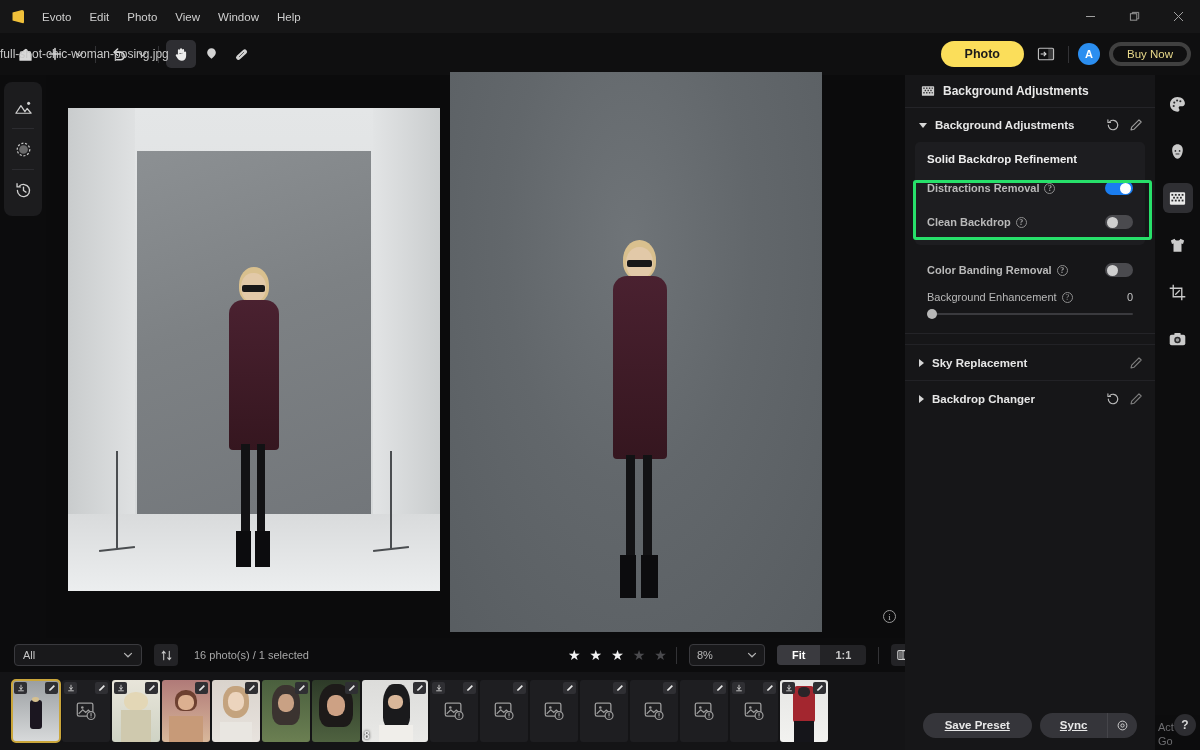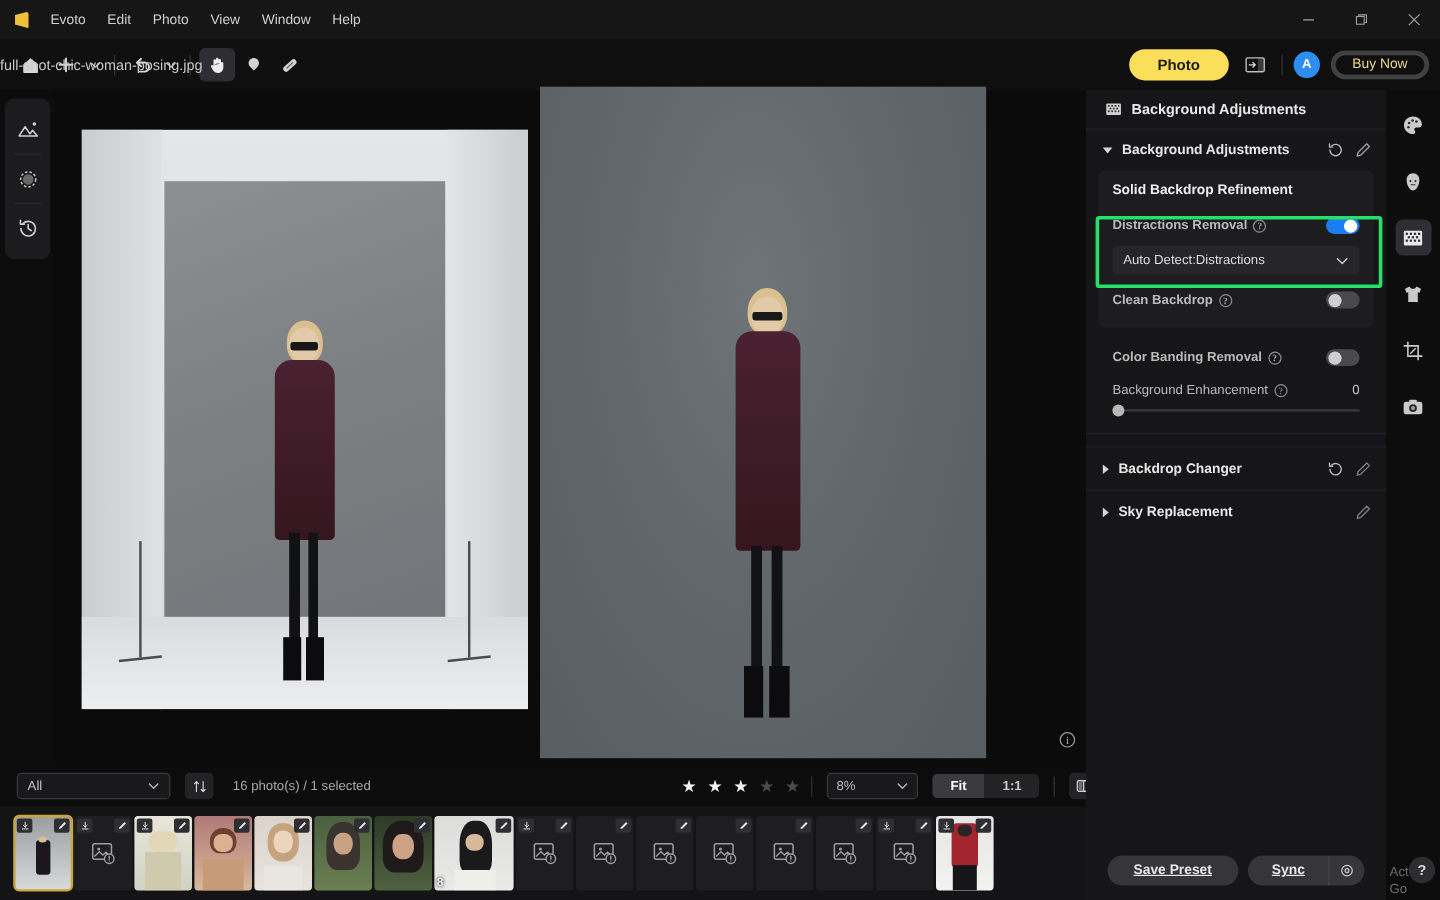--- a/index.html
+++ b/index.html
@@ -810,26 +810,20 @@
       <div class="sub-title">Solid Backdrop Refinement</div>
 
       <div class="row">
         <span>Distractions Removal</span>
         <span class="qmark">?</span>
         <span class="toggle on">
             <span class="knob"></span>
           </span>
       </div>
 
-      <div class="dropdown">
-        <span>Auto Detect:Distractions</span>
-        <svg width="11" height="11" viewBox="0 0 10 10">
-          <path d="M1.4 3.3L5 6.9l3.6-3.6" stroke="#cfcfcf" stroke-width="1.1" fill="none" stroke-linecap="round"></path>
-        </svg>
-      </div>
 
       <div class="row" style="margin-top:8px;">
         <span>Clean Backdrop</span>
         <span class="qmark">?</span>
         <span class="toggle">
             <span class="knob"></span>
           </span>
       </div>
     </div>
 
@@ -848,43 +842,43 @@
         <span>Background Enhancement</span>
         <span class="qmark">?</span>
         <span class="slider-val">0</span>
       </div>
       <div class="track">
         <span class="knob2"></span>
       </div>
     </div>
 
     <div class="panel-div" style="margin-top:18px;"></div>
+
+    <div class="coll-row">
+      <span class="tri right"></span>
+      <span>Sky Replacement</span>
+      <span class="gh-icons">
+        <span>
+          <svg width="14" height="14" viewBox="0 0 16 16">
+            <path d="M11.4 2.1l2.5 2.5-8.3 8.3-3.3.8.8-3.3z" fill="none" stroke="#7e7e7e" stroke-width="1.3" stroke-linejoin="round"></path>
+          </svg>
+        </span>
+      </span>
+    </div>
 
     <div class="coll-row">
       <span class="tri right"></span>
       <span>Backdrop Changer</span>
       <span class="gh-icons">
         <span>
           <svg width="14" height="14" viewBox="0 0 16 16">
             <path d="M2.6 8a5.4 5.4 0 1 0 1.7-3.9" fill="none" stroke="#bdbdbd" stroke-width="1.3" stroke-linecap="round"></path>
             <path d="M2.2 2.2v3h3" fill="none" stroke="#bdbdbd" stroke-width="1.3" stroke-linecap="round" stroke-linejoin="round"></path>
           </svg>
         </span>
-        <span>
-          <svg width="14" height="14" viewBox="0 0 16 16">
-            <path d="M11.4 2.1l2.5 2.5-8.3 8.3-3.3.8.8-3.3z" fill="none" stroke="#7e7e7e" stroke-width="1.3" stroke-linejoin="round"></path>
-          </svg>
-        </span>
-      </span>
-    </div>
-
-    <div class="coll-row">
-      <span class="tri right"></span>
-      <span>Sky Replacement</span>
-      <span class="gh-icons">
         <span>
           <svg width="14" height="14" viewBox="0 0 16 16">
             <path d="M11.4 2.1l2.5 2.5-8.3 8.3-3.3.8.8-3.3z" fill="none" stroke="#7e7e7e" stroke-width="1.3" stroke-linejoin="round"></path>
           </svg>
         </span>
       </span>
     </div>
 
     <div class="panel-foot">
       <div class="fbtn">Save Preset</div>

